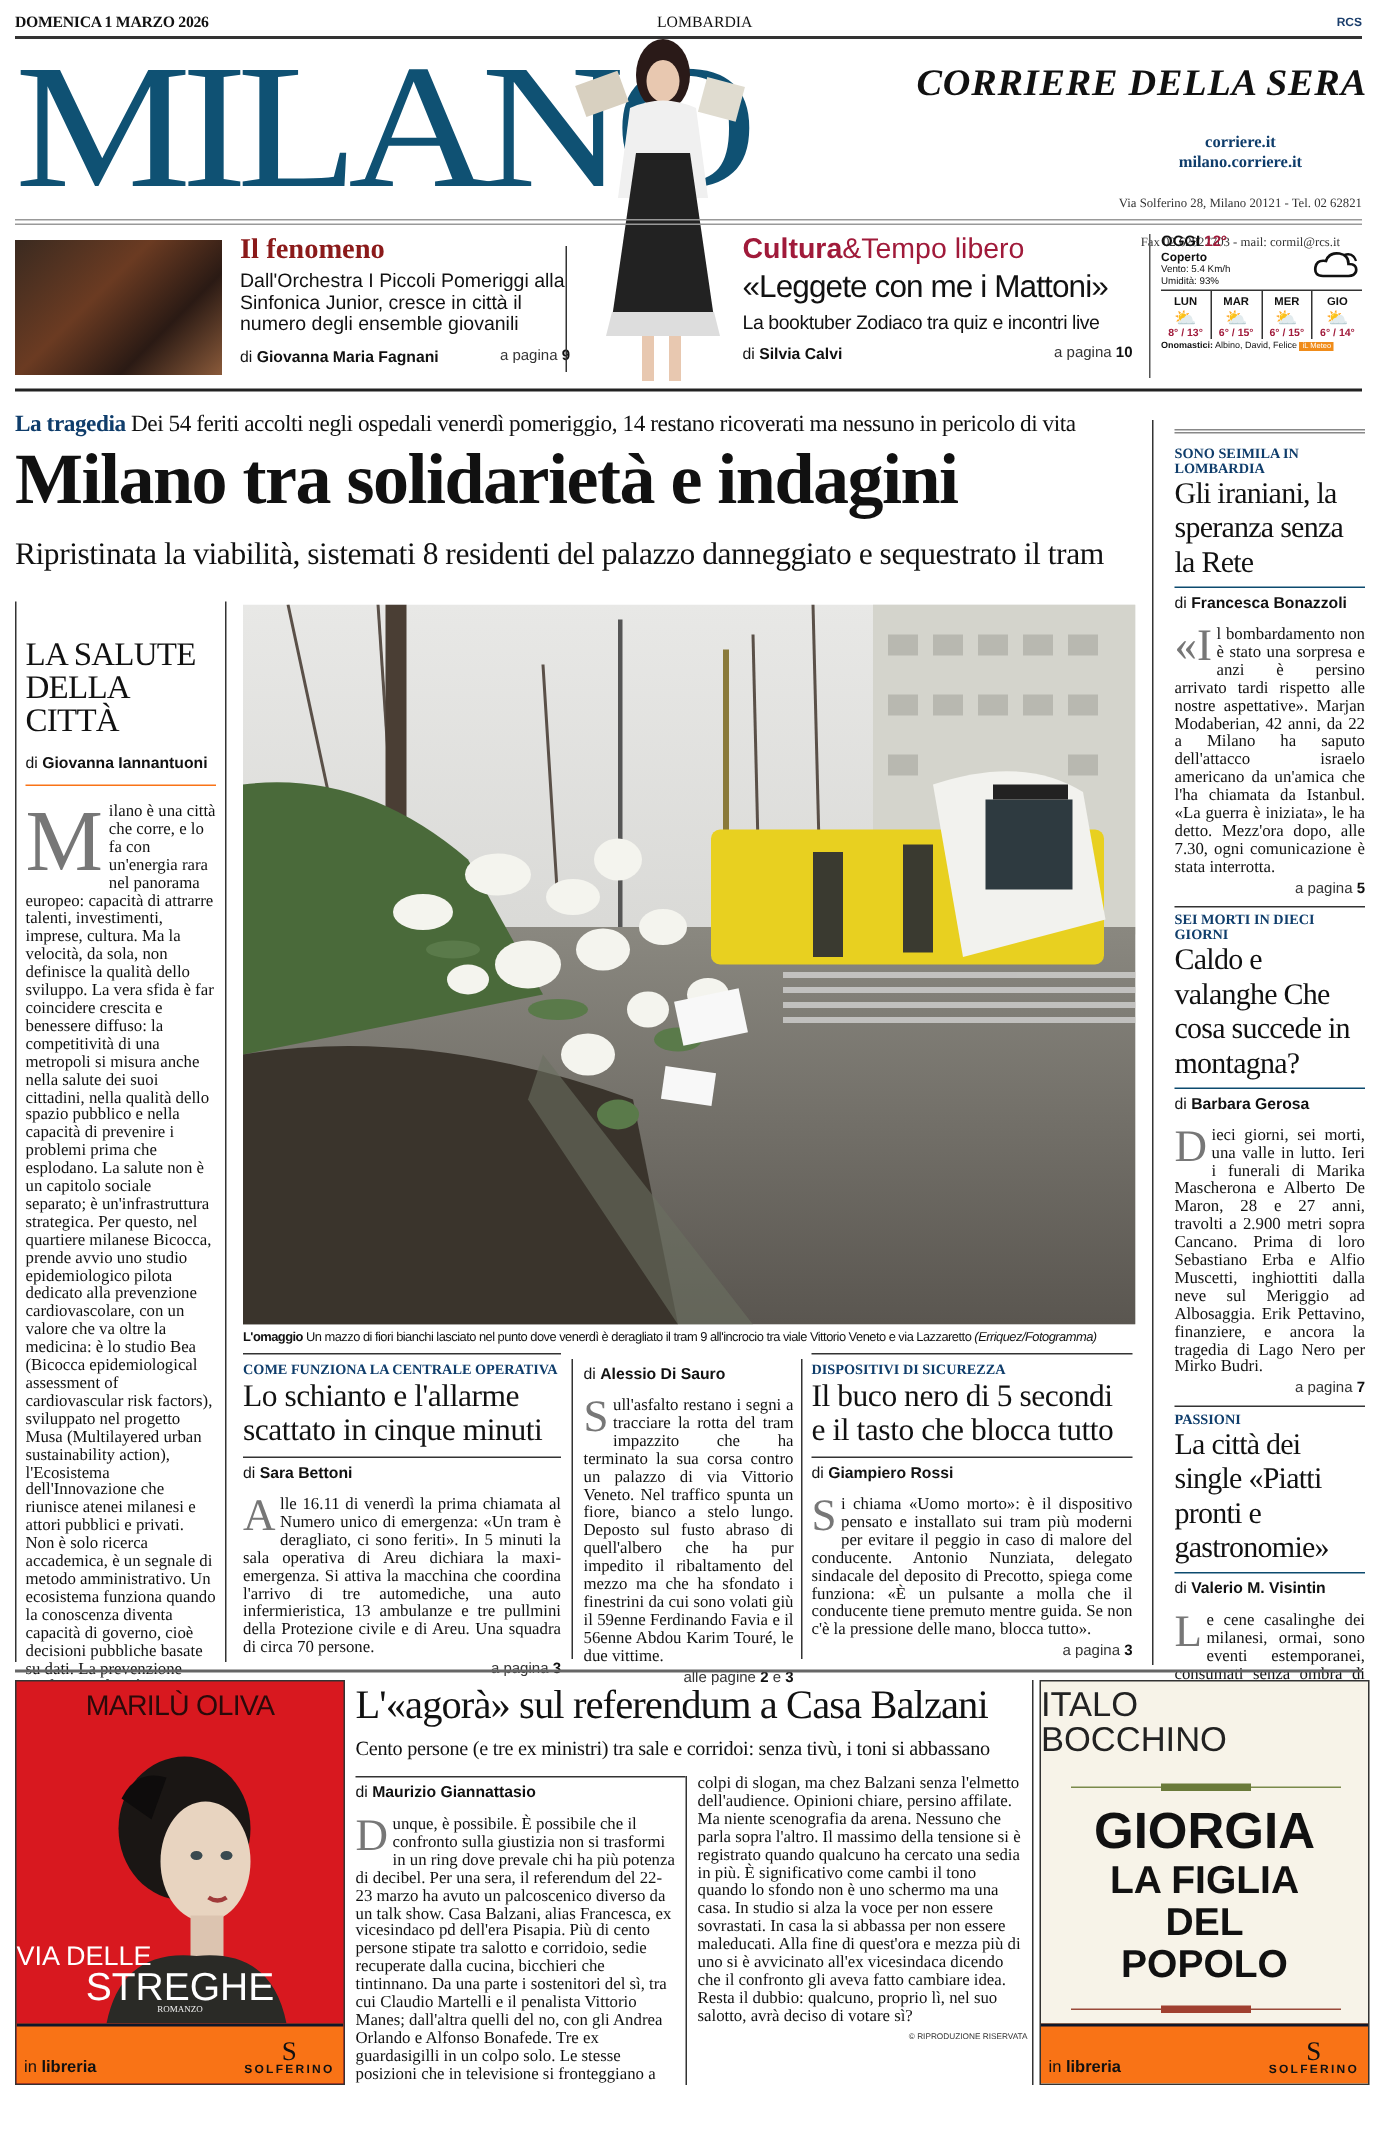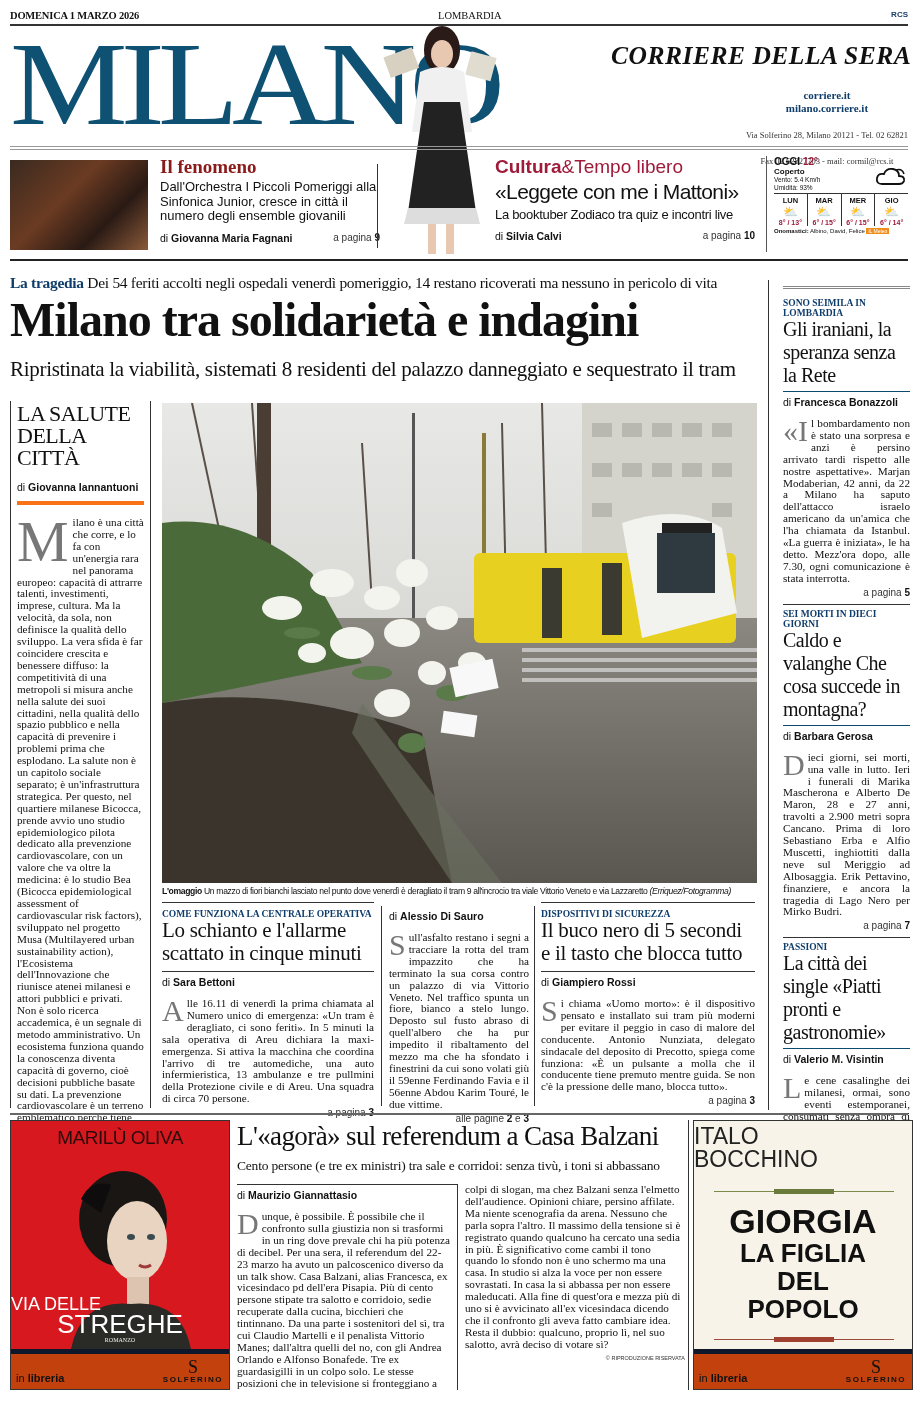--- a/index.html
+++ b/index.html
@@ -42,22 +42,22 @@
 .day .tmp{color:#a01a3a;font-size:7px}
 .onom{font-size:6px;margin-top:2px}
 .onom b{font-weight:bold}
 .meteo-badge{display:inline-block;background:#f08c1a;color:#fff;font-size:5px;padding:0 2px}
 .thickrule{height:2px;background:#222}
 .lead-kicker{left:10px;top:274px;width:750px;font-family:"Liberation Serif",serif;font-size:15.5px;letter-spacing:-0.3px}
 .lead-kicker b{color:#0f3d6b}
 .lead-title{left:10px;top:292px;font-family:"Liberation Serif",serif;font-weight:bold;font-size:48px;letter-spacing:-1px;line-height:56px}
 .lead-sub{left:10px;top:357px;font-family:"Liberation Serif",serif;font-size:21px;letter-spacing:-0.3px}
 .col-left{left:10px;top:401px;width:141px;height:707px;border-left:1px solid #333;border-right:1px solid #333;padding:0 6px}
-.col-left .head{font-family:"Liberation Serif",serif;font-size:22px;line-height:22px;margin-top:2px;letter-spacing:-0.5px}
-.col-left .by{font-family:"Liberation Sans",sans-serif;font-size:10.5px;margin-top:12px;padding-bottom:8px;border-bottom:4px solid #f97316}
+.col-left .head{font-family:"Liberation Serif",serif;font-size:22px;line-height:22px;margin-top:24px;letter-spacing:-0.5px}
+.col-left .by{font-family:"Liberation Sans",sans-serif;font-size:10.5px;margin-top:12px;padding-bottom:8px;border-bottom:1px solid #f97316}
 .bodytext{font-family:"Liberation Serif",serif;font-size:11.2px;line-height:11.9px;text-align:left}
 .dropcap{float:left;font-family:"Liberation Serif",serif;font-size:58px;line-height:46px;color:#777;margin:2px 4px 0 0}
 .dropcap.sm{font-size:30px;line-height:24px;margin:1px 3px 0 0}
 .photo{left:162px;top:403px;width:595px;height:480px;overflow:hidden}
 .caption{left:162px;top:886px;width:598px;font-family:"Liberation Sans",sans-serif;font-size:8.6px;letter-spacing:-0.35px;white-space:nowrap}
 .caption b{font-weight:bold}
 .caption i{font-style:italic}
 .sub-art{top:902px;border-top:1px solid #333}
 .sub-art .kick{font-family:"Liberation Serif",serif;font-size:9.5px;color:#0f3d6b;font-weight:bold;margin-top:6px}
 .sub-art .tt{font-family:"Liberation Serif",serif;font-size:21px;line-height:23px;letter-spacing:-0.3px}
@@ -67,21 +67,21 @@
 .right-col .dbl{border-top:3px double #888;height:8px;margin-top:6px;margin-bottom:4px}
 .rkick{font-family:"Liberation Serif",serif;font-size:9.5px;color:#0f3d6b;font-weight:bold}
 .rtitle{font-family:"Liberation Serif",serif;font-size:20px;line-height:23px;letter-spacing:-0.5px}
 .rby{font-family:"Liberation Sans",sans-serif;font-size:10.5px;border-top:1px solid #0c4a6e;padding-top:4px;margin-top:4px}
 .rsec{border-top:1px solid #333;margin-top:6px;padding-top:4px}
 .rref{text-align:right;margin-top:2px}
 .bottom-top-rule{left:10px;top:1113px;width:898px;height:2px;background:#666}
 .ad{width:220px;height:270px;border:1px solid #333;overflow:hidden}
 .ad-red{left:10px;top:1120px;background:#d8181f}
 .ad-cream{left:693px;top:1120px;background:#f7f3e8}
-.ad-footer{position:absolute;left:0;bottom:0;width:100%;height:40px;background:#c2410c;border-top:5px solid #0f172a}
+.ad-footer{position:absolute;left:0;bottom:0;width:100%;height:40px;background:#f97316;border-top:2px solid #0f172a}
 .ad-footer .lib{position:absolute;left:5px;bottom:5px;font-family:"Liberation Sans",sans-serif;font-size:11px}
 .ad-footer .lib b{font-weight:bold}
 .ad-footer .sol{position:absolute;right:6px;bottom:5px;font-family:"Liberation Sans",sans-serif;font-size:8px;font-weight:bold;letter-spacing:1.5px;text-align:center}
 .ad-footer .sol .s{font-family:"Liberation Serif",serif;font-size:18px;font-weight:normal;letter-spacing:0;line-height:16px;display:block}
 .balz{left:237px;top:1120px;width:448px}
 .balz .tt{font-family:"Liberation Serif",serif;font-size:27px;letter-spacing:-0.6px;line-height:32px}
 .balz .sub{font-family:"Liberation Serif",serif;font-size:13.5px;margin-top:6px;letter-spacing:-0.2px}
 .balz .cols{display:flex;margin-top:10px}
 .balz .c1{width:220px;border-top:1px solid #333;padding-top:4px;padding-right:6px}
 .balz .c2{width:228px;border-left:1px solid #333;padding-left:7px}

